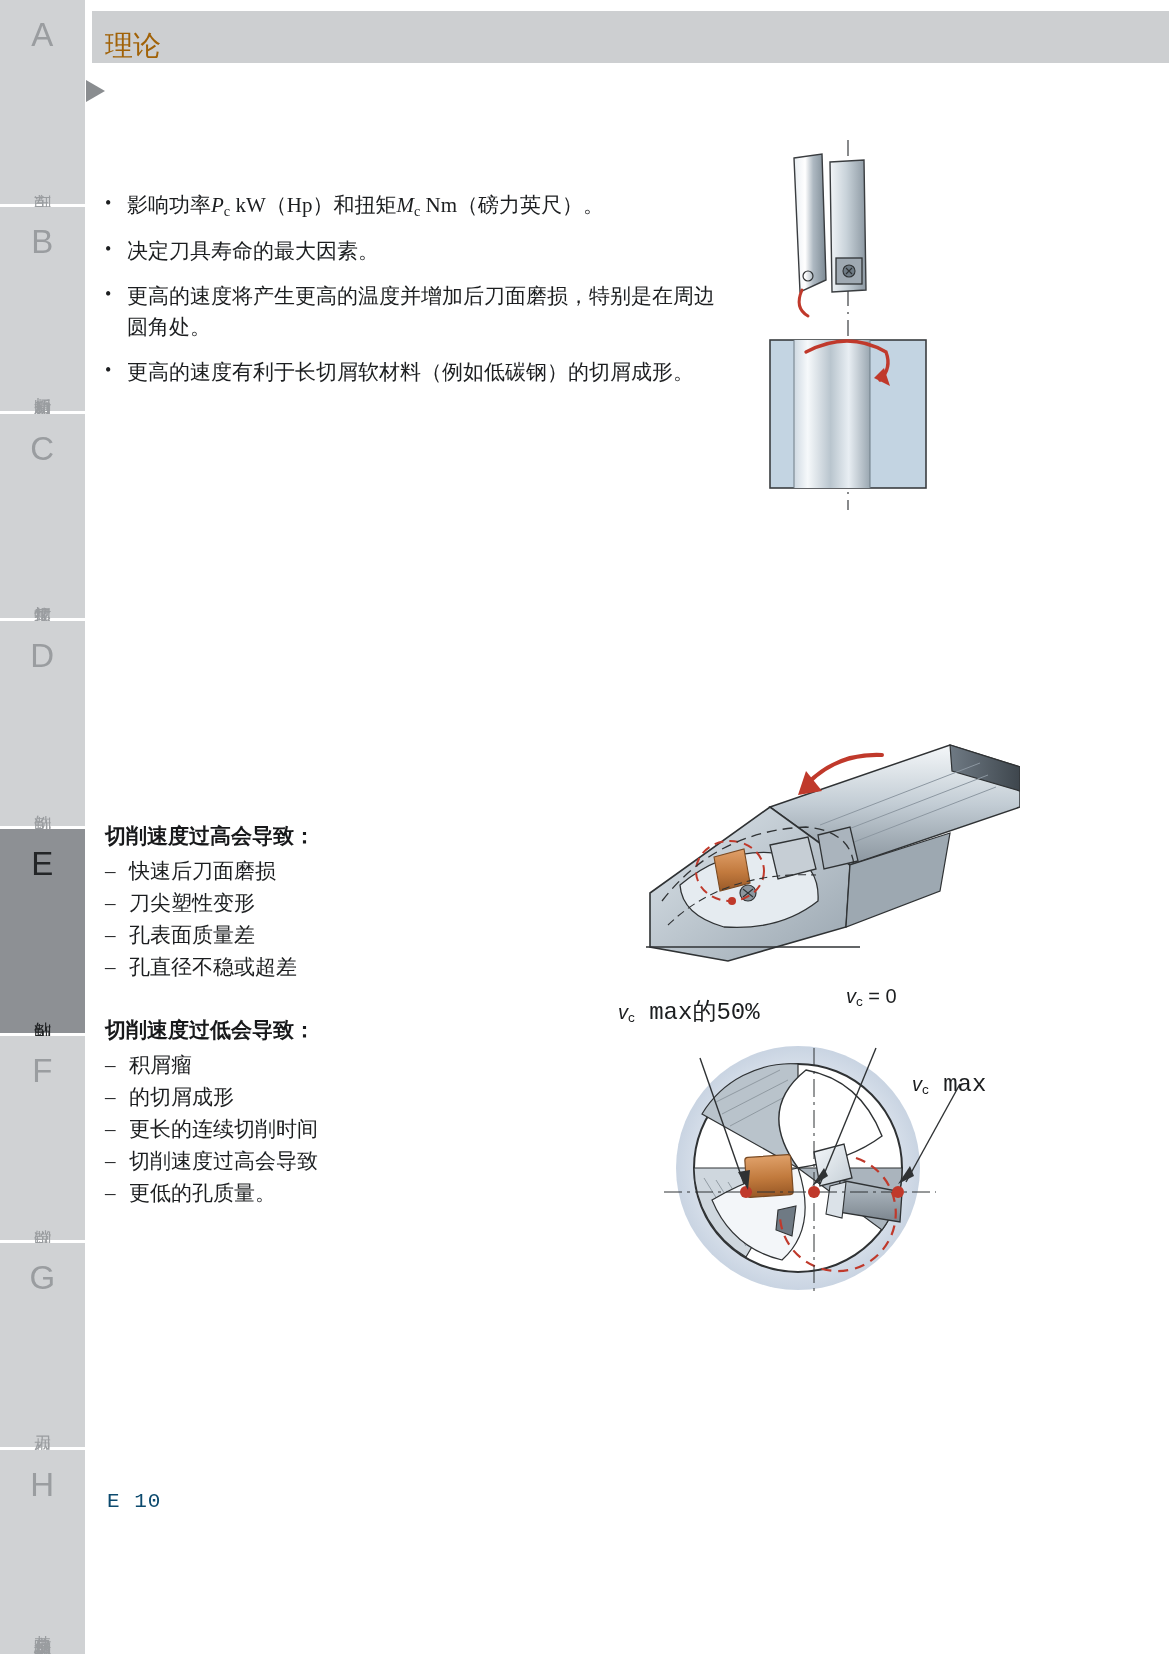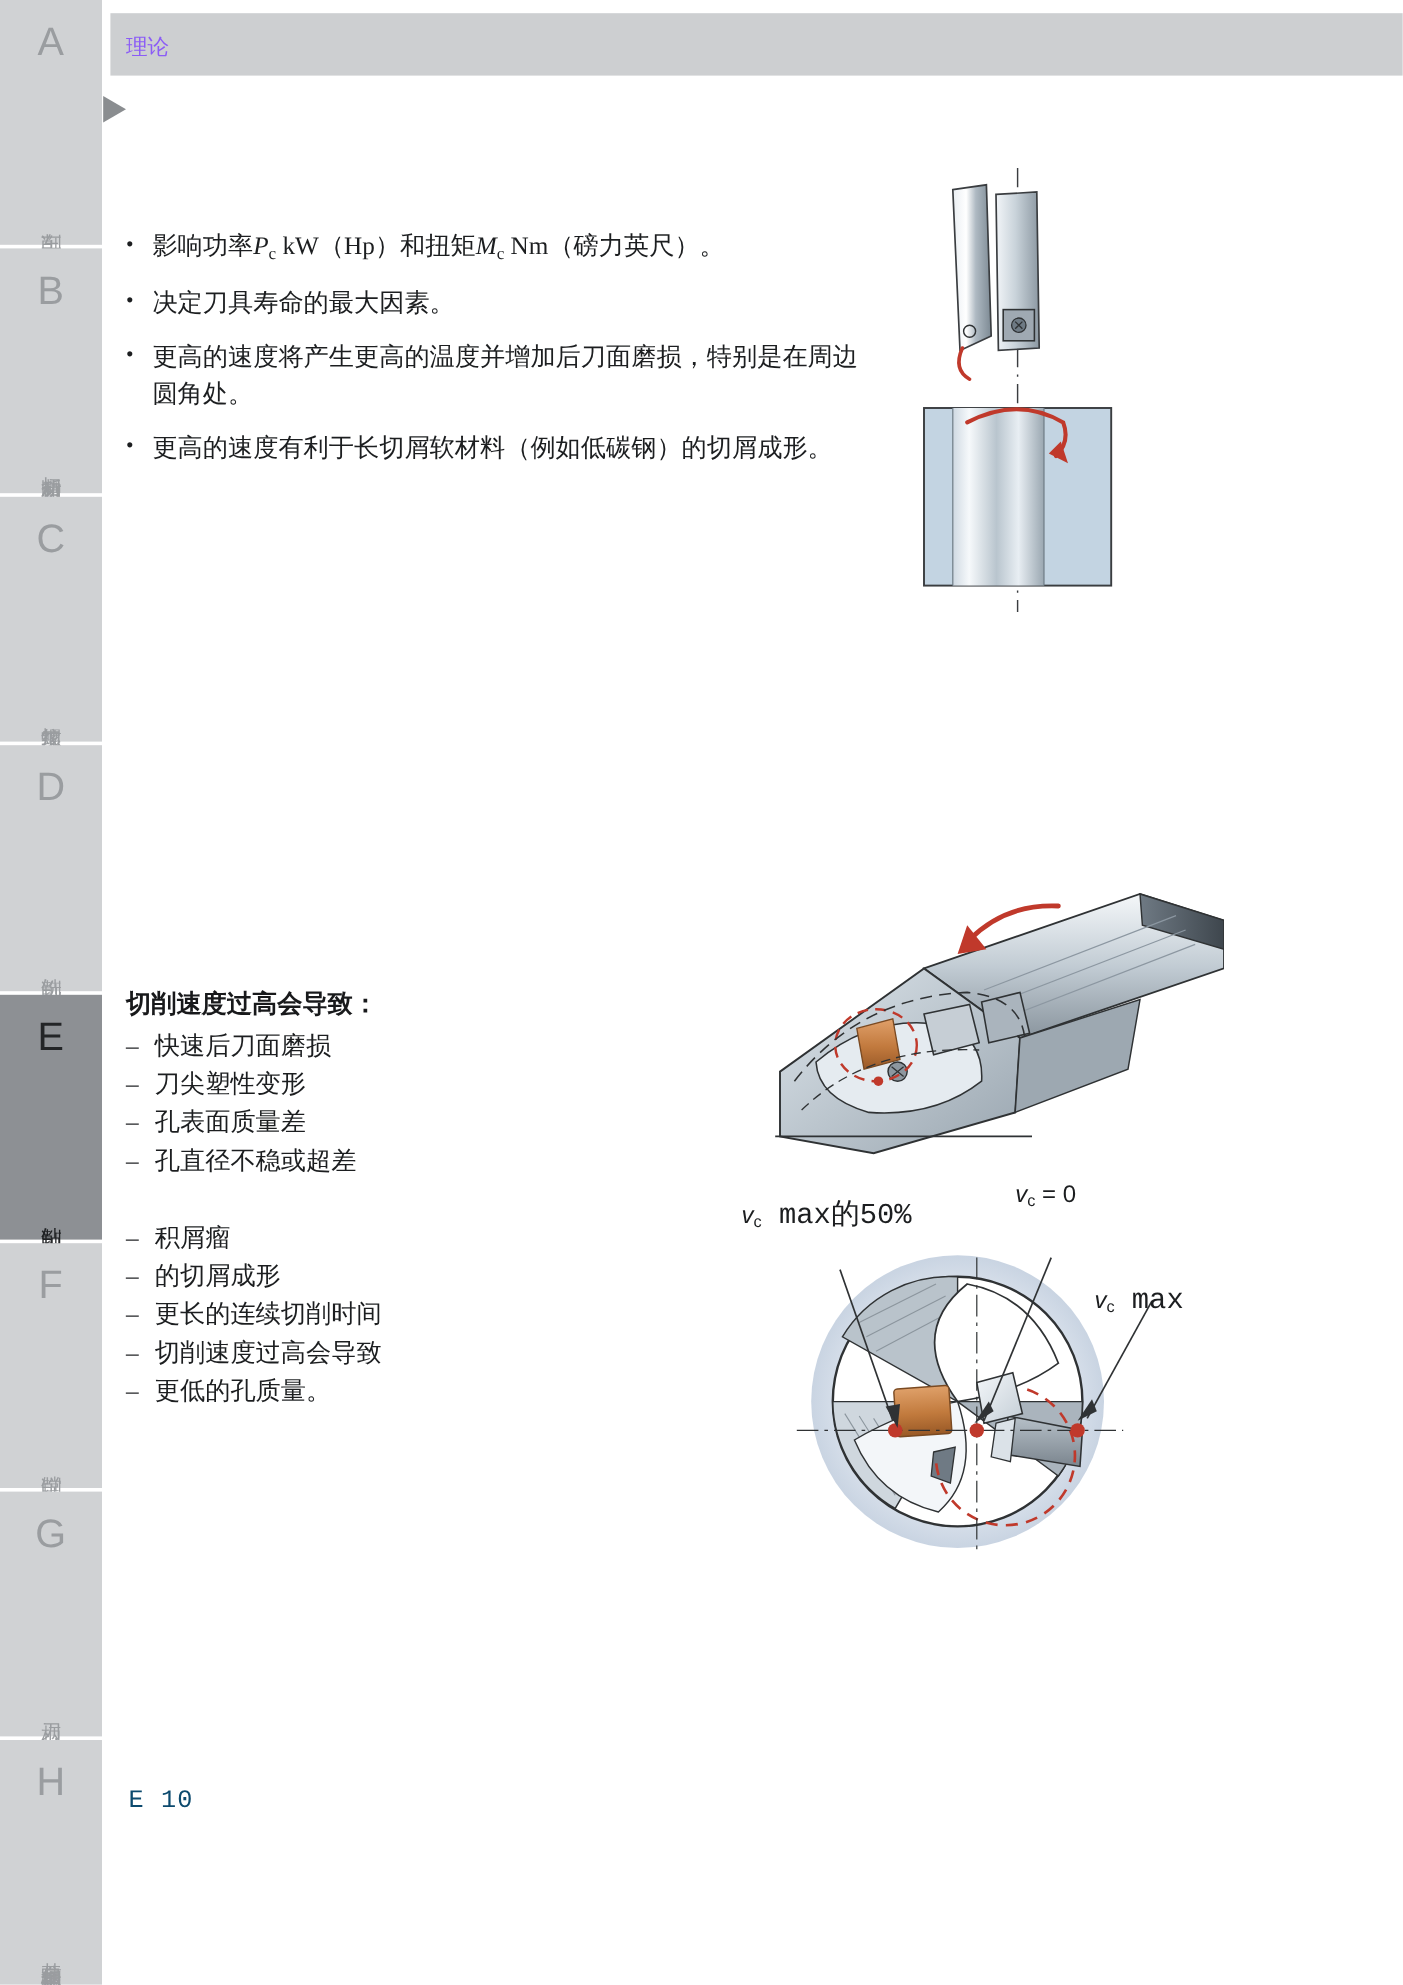--- a/index.html
+++ b/index.html
@@ -55,21 +55,21 @@
   .tab-label.two-col span { writing-mode:vertical-rl; text-orientation:upright; }
 
   
   .header-bar {
     position:absolute; left:92px; top:11px;
     width:1077px; height:52px;
     background:#cdcfd1;
   }
   .header-title {
     position:absolute; left:105px; top:27px;
-    font-size:18px; color:#8b5cf6;
+    font-size:28px; color:#a16207;
     font-family:"Liberation Serif", serif;
   }
   .header-arrow {
     position:absolute; left:86px; top:80px;
     width:0; height:0;
     border-left:19px solid #8a8d90;
     border-top:11px solid transparent;
     border-bottom:11px solid transparent;
   }
 
@@ -215,20 +215,21 @@
         <span class="dash">–</span>
         <span>孔表面质量差</span>
       </div>
     <div class="dash-item">
         <span class="dash">–</span>
         <span>孔直径不稳或超差</span>
       </div>
   </div>
 
   <div class="sec sec-low">
+    <div class="sec-title">切削速度过低会导致：</div>
     <div class="dash-item">
         <span class="dash">–</span>
         <span>积屑瘤</span>
       </div>
     <div class="dash-item">
         <span class="dash">–</span>
         <span>的切屑成形</span>
       </div>
     <div class="dash-item">
         <span class="dash">–</span>

